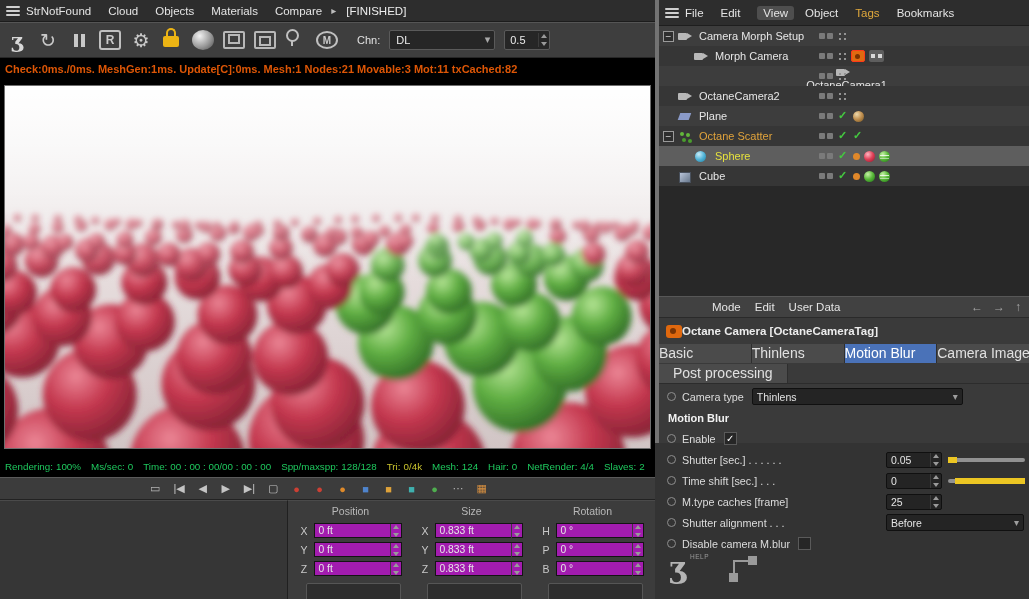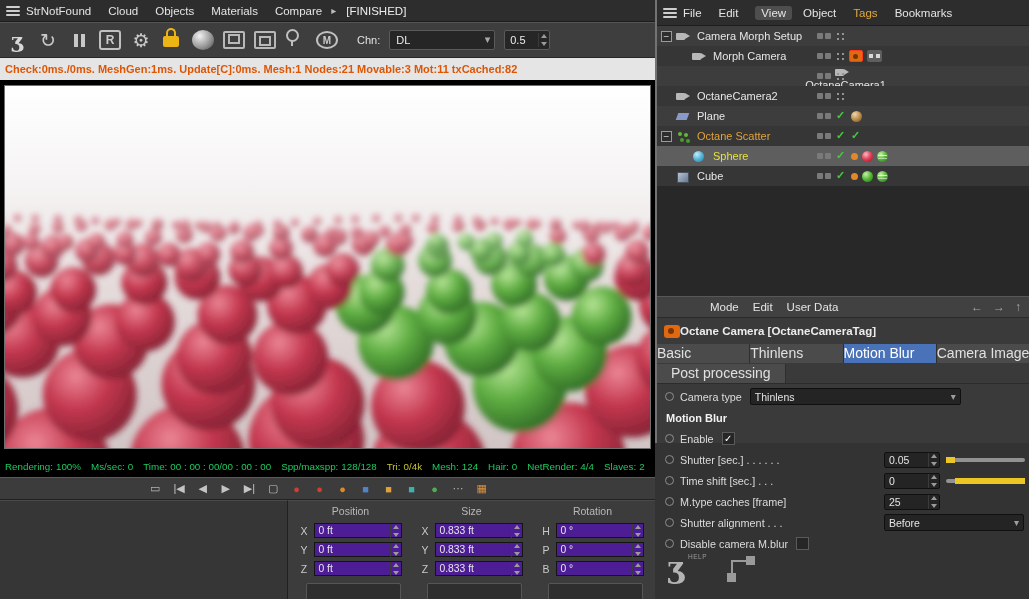--- a/index.html
+++ b/index.html
@@ -41,21 +41,21 @@
   .dl-select{width:106px;height:20px;background:#262626;border:1px solid #5a5a5a;border-radius:2px;display:flex;align-items:center;
              padding-left:6px;font-size:11px;color:#ececec;position:relative;flex:none;cursor:pointer;}
   .dl-select::after{content:"▾";position:absolute;right:4px;top:2px;color:#a8a8a8;font-size:11px;}
   .val-spin{width:46px;height:20px;background:#262626;border:1px solid #5a5a5a;border-radius:2px;display:flex;align-items:center;
             padding:0 13px 0 5px;font-size:11px;color:#ececec;position:relative;flex:none;}
   .step{position:absolute;right:1px;top:50%;transform:translateY(-50%);width:10px;height:14px;border-left:1px solid #3b3b3b;}
   .step::before{content:"";position:absolute;left:2px;top:1px;border-left:3px solid transparent;border-right:3px solid transparent;border-bottom:4px solid #9a9a9a;}
   .step::after{content:"";position:absolute;left:2px;bottom:1px;border-left:3px solid transparent;border-right:3px solid transparent;border-top:4px solid #9a9a9a;}
 
   
-  #statusline{position:absolute;left:0;top:58px;width:655px;height:22px;background:#e5e5e5;
+  #statusline{position:absolute;left:0;top:58px;width:655px;height:22px;background:#000000;
               color:#dd5606;font-weight:bold;font-size:11px;line-height:22px;padding-left:5px;
               white-space:nowrap;overflow:hidden;}
 
   
   #viewport{position:absolute;left:0;top:80px;width:655px;height:375px;background:#000;}
   .render-frame{position:absolute;left:4px;top:5px;width:647px;height:364px;border:1px solid #6f6f6f;overflow:hidden;background:#ddd;}
   #render-svg{display:block;width:100%;height:100%;}
 
   
   #renderbar{position:absolute;left:0;top:455px;width:655px;height:22px;background:#000;display:flex;align-items:center;
@@ -72,26 +72,26 @@
 
   
   #bottomleft{position:absolute;left:0;top:500px;width:287px;height:99px;background:#363636;border-top:1px solid #4a4a4a;}
   #coords{position:absolute;left:287px;top:500px;width:368px;height:99px;background:#3c3c3c;
           border-top:1px solid #4a4a4a;border-left:1px solid #202020;overflow:hidden;}
   #coords-groups{display:flex;height:100%;padding:3px 2px 0 2px;}
   .cgroup{flex:1;}
   .chead{text-align:center;color:#b8b8b8;font-size:10.5px;height:15px;line-height:15px;}
   .cline{display:flex;align-items:center;gap:5px;margin-top:4px;justify-content:center;}
   .cax{width:9px;text-align:center;color:#c8c8c8;font-size:10.5px;}
-  .cfield{width:88px;height:15px;background:#4c1d95;border:1px solid #141414;display:flex;align-items:center;
+  .cfield{width:88px;height:15px;background:#a21caf;border:1px solid #141414;display:flex;align-items:center;
           padding:0 12px 0 4px;font-size:10.3px;color:#e6e6e6;position:relative;}
   .cutbox{height:18px;margin:7px 10px 0 16px;background:#2e2e2e;border:1px solid #565656;border-radius:2px;}
 
   
-  #rightpanel{position:absolute;left:655px;top:0;width:374px;height:443px;background:#3a3a3a;border-left:2px solid #737373;}
+  #rightpanel{position:absolute;left:655px;top:0;width:374px;height:443px;background:#3a3a3a;border-left:4px solid #737373;}
   .om-menubar{position:absolute;left:0;top:0;right:0;height:26px;background:#2d2d2d;border-bottom:1px solid #1e1e1e;
               display:flex;align-items:center;}
   .mi-view{background:#4e4e4e;border-radius:3px;padding:1px 6px;margin-right:11px;}
   .mi-tags{color:#e0a83c;}
 
   #om-tree{position:absolute;left:0;top:26px;right:0;height:270px;background:#282828;overflow:hidden;}
   .om-row{height:20px;display:flex;align-items:center;position:relative;font-size:11px;background:#363636;cursor:pointer;}
   .om-row.even{background:#3d3d3d;}
   .om-row.sel{background:#5e5e5e;}
   .exp{width:11px;height:11px;border:1px solid #9a9a9a;background:#2e2e2e;color:#d8d8d8;font-size:10px;line-height:9px;

